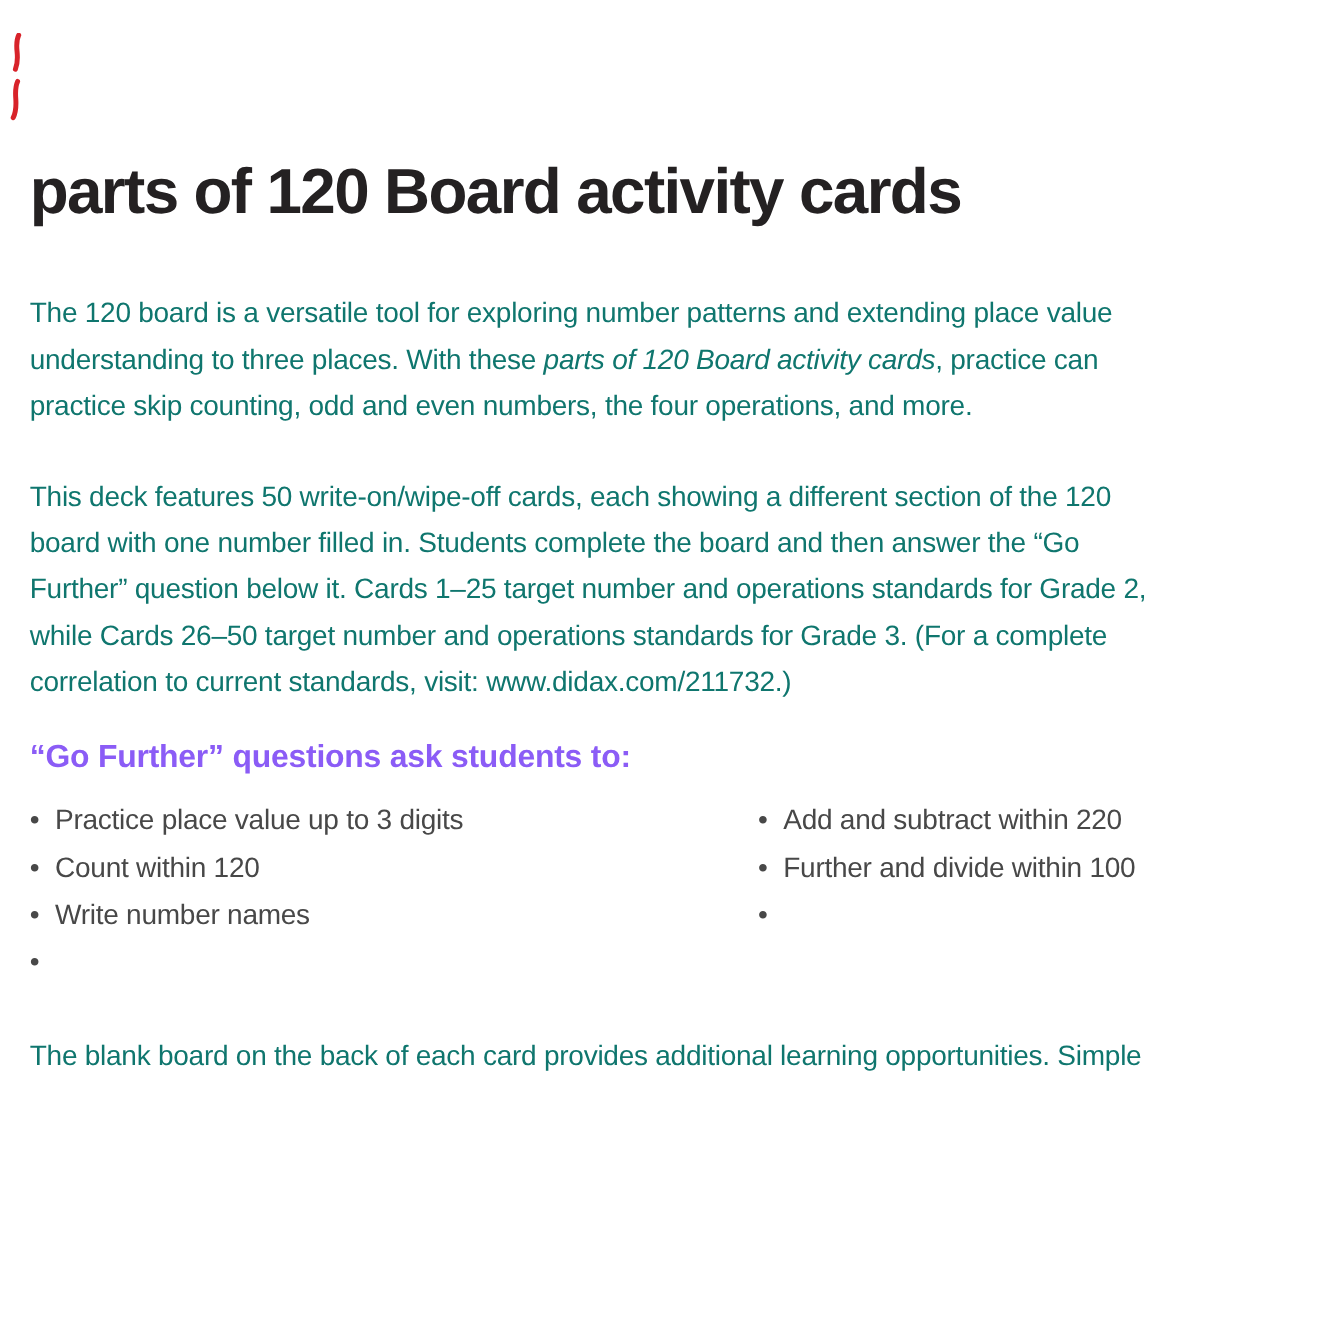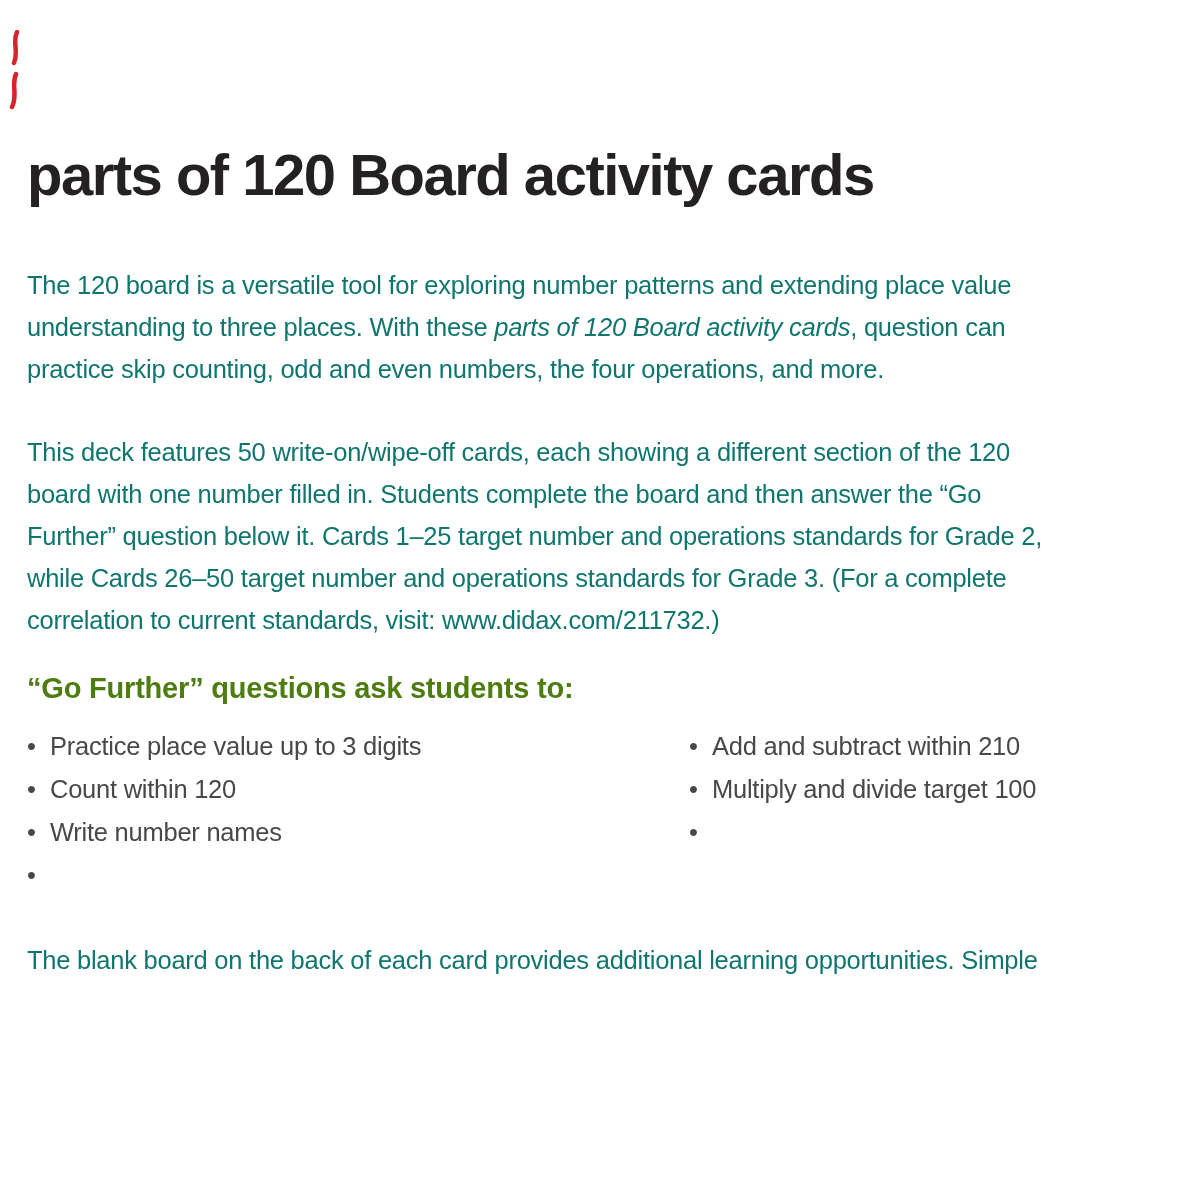--- a/index.html
+++ b/index.html
@@ -51,21 +51,21 @@
   .intro-par   { margin-top: 56px; }
   .deck-par    { margin-top: 41px; }
   .closing-par { margin-top: 39px; }
   em { font-style: italic; }
   h2.subhead {
     margin: 28px 0 0 0;
     font-size: 29px;
     line-height: 38px;
     font-weight: bold;
     letter-spacing: -0.2px;
-    color: #4d7c0f;
+    color: #8b5cf6;
     white-space: nowrap;
   }
   .columns {
     display: flex;
     margin-top: 21px;
     align-items: flex-start;
   }
   ul.bullet-col {
     list-style: none;
     margin: 0;
@@ -95,21 +95,21 @@
 
   <svg class="red-marks" viewBox="0 0 22 80" aria-hidden="true">
     <path d="M13 2 C 8 12, 15 21, 10 33" fill="none" stroke-width="4.5" stroke-linecap="round" stroke="#d8232a"></path>
     <path d="M12 44 C 7 55, 14 65, 8 77" fill="none" stroke-width="4.5" stroke-linecap="round" stroke="#d8232a"></path>
   </svg>
 
   <h1 class="title">parts of 120 Board activity cards</h1>
 
   <p class="body-par intro-par">
     <span class="line">The 120 board is a versatile tool for exploring number patterns and extending place value</span>
-    <span class="line"><span>understanding to three places. With these </span><em>parts of 120 Board activity cards</em><span>, question can</span></span>
+    <span class="line"><span>understanding to three places. With these </span><em>parts of 120 Board activity cards</em><span>, practice can</span></span>
     <span class="line">practice skip counting, odd and even numbers, the four operations, and more.</span>
   </p>
 
   <p class="body-par deck-par">
     <span class="line">This deck features 50 write-on/wipe-off cards, each showing a different section of the 120</span>
     <span class="line">board with one number filled in. Students complete the board and then answer the “Go</span>
     <span class="line">Further” question below it. Cards 1–25 target number and operations standards for Grade 2,</span>
     <span class="line">while Cards 26–50 target number and operations standards for Grade 3. (For a complete</span>
     <span class="line">correlation to current standards, visit: www.didax.com/211732.)</span>
   </p>
@@ -130,25 +130,25 @@
         <span class="dot">•</span>
         <span class="li-text">Write number names</span>
       </li>
       <li>
         <span class="dot">•</span>
       </li>
     </ul>
     <ul class="bullet-col right">
       <li>
         <span class="dot">•</span>
-        <span class="li-text">Add and subtract within 210</span>
+        <span class="li-text">Add and subtract within 220</span>
       </li>
       <li>
         <span class="dot">•</span>
-        <span class="li-text">Multiply and divide target 100</span>
+        <span class="li-text">Further and divide within 100</span>
       </li>
       <li>
         <span class="dot">•</span>
       </li>
     </ul>
   </div>
 
   <p class="body-par closing-par">
     <span class="line">The blank board on the back of each card provides additional learning opportunities. Simple</span>
   </p>

